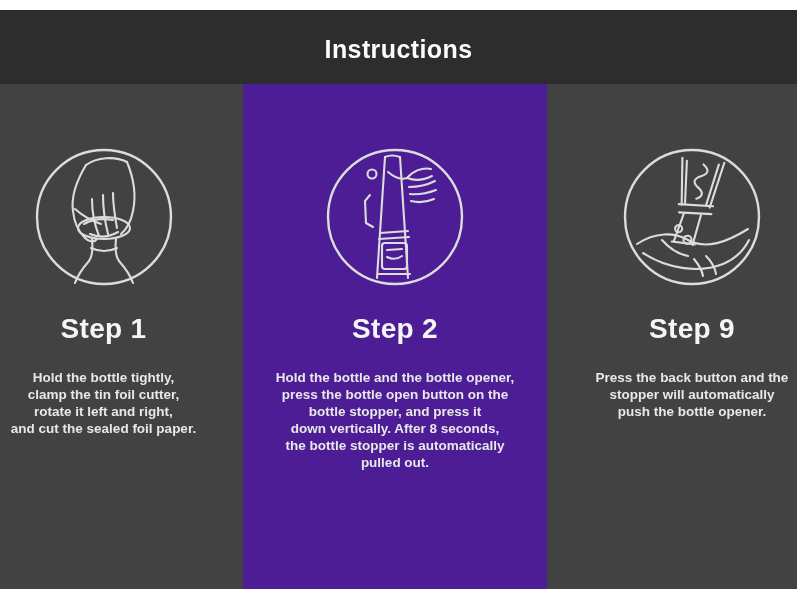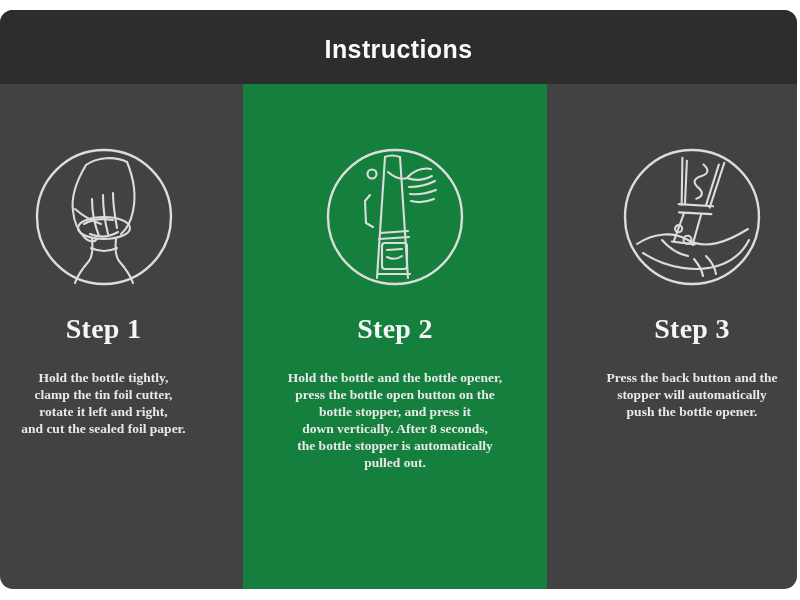--- a/index.html
+++ b/index.html
@@ -9,39 +9,38 @@
     background: #ffffff;
     overflow: hidden;
     font-family: "Liberation Sans", sans-serif;
   }
   .photo {
     position: absolute;
     left: 0; top: 10px;
     width: 797px; height: 579px;
     background: #424242;
     overflow: hidden;
-    border-radius: 13px;
   }
   .hdr {
     height: 74px;
     background: #2d2d2d;
     display: flex; align-items: center; justify-content: center;
   }
   .hdr h1 {
     margin: 0; padding-top: 4px;
     font-size: 25px; font-weight: 700;
     letter-spacing: 0.4px;
     color: #fbfbfb;
   }
   .steps {
     display: flex;
     height: 505px;
   }
-  .col { width: 243px; font-family: Liberation Serif, serif; }
-  .col.mid { width: 304px; background: #15803d; }
+  .col { width: 243px; }
+  .col.mid { width: 304px; background: #4c1d95; }
   .col.right { flex: 1; }
   .content {
     display: flex; flex-direction: column; align-items: center;
     padding-top: 63px;
   }
   .col.left  .content { transform: translateX(-18px); }
   .col.right .content { transform: translateX(20px); }
   .circle { width: 140px; height: 140px; display: block; }
   .circle svg { display: block; width: 140px; height: 140px; }
   .step-h {
@@ -172,21 +171,21 @@
                 </g>
 
                 <path d="M15,97 C33,85 52,85 66,93 C84,103 105,95 126,82"></path>
                 <path d="M21,106 C44,121 76,127 101,117 C113,112 122,103 127,93"></path>
                 <path d="M40,93 C47,101 56,107 66,109"></path>
                 <path d="M84,109 C90,115 93,121 94,127"></path>
                 <path d="M72,112 C77,118 80,123 81,129"></path>
               </g>
             </svg>
           </span>
-          <h2 class="step-h">Step 3</h2>
+          <h2 class="step-h">Step 9</h2>
           <p class="step-p">Press the back button and the
 stopper will automatically
 push the bottle opener.</p>
         </div>
       </section>
 
     </div>
   </div>
 </div>
 

